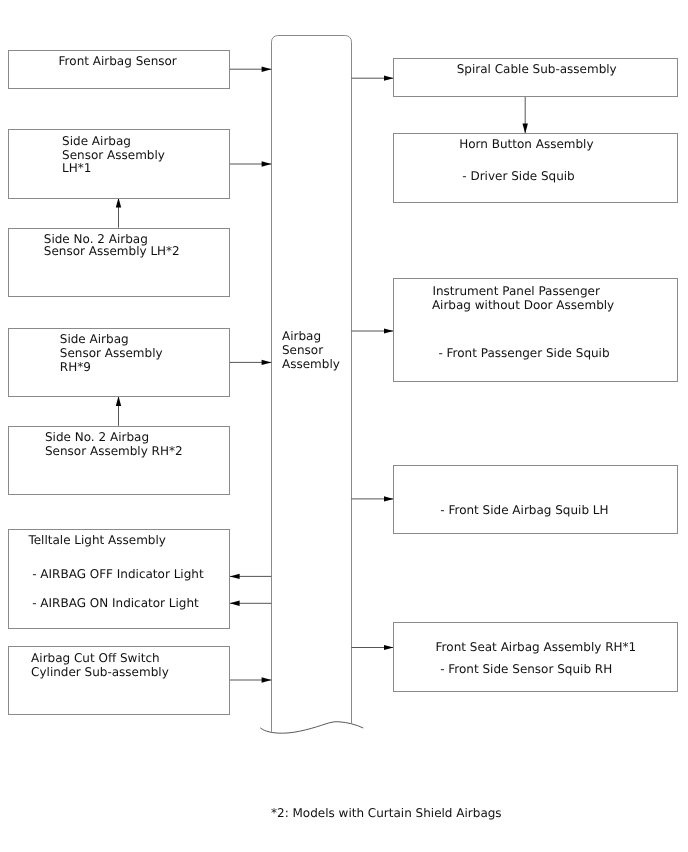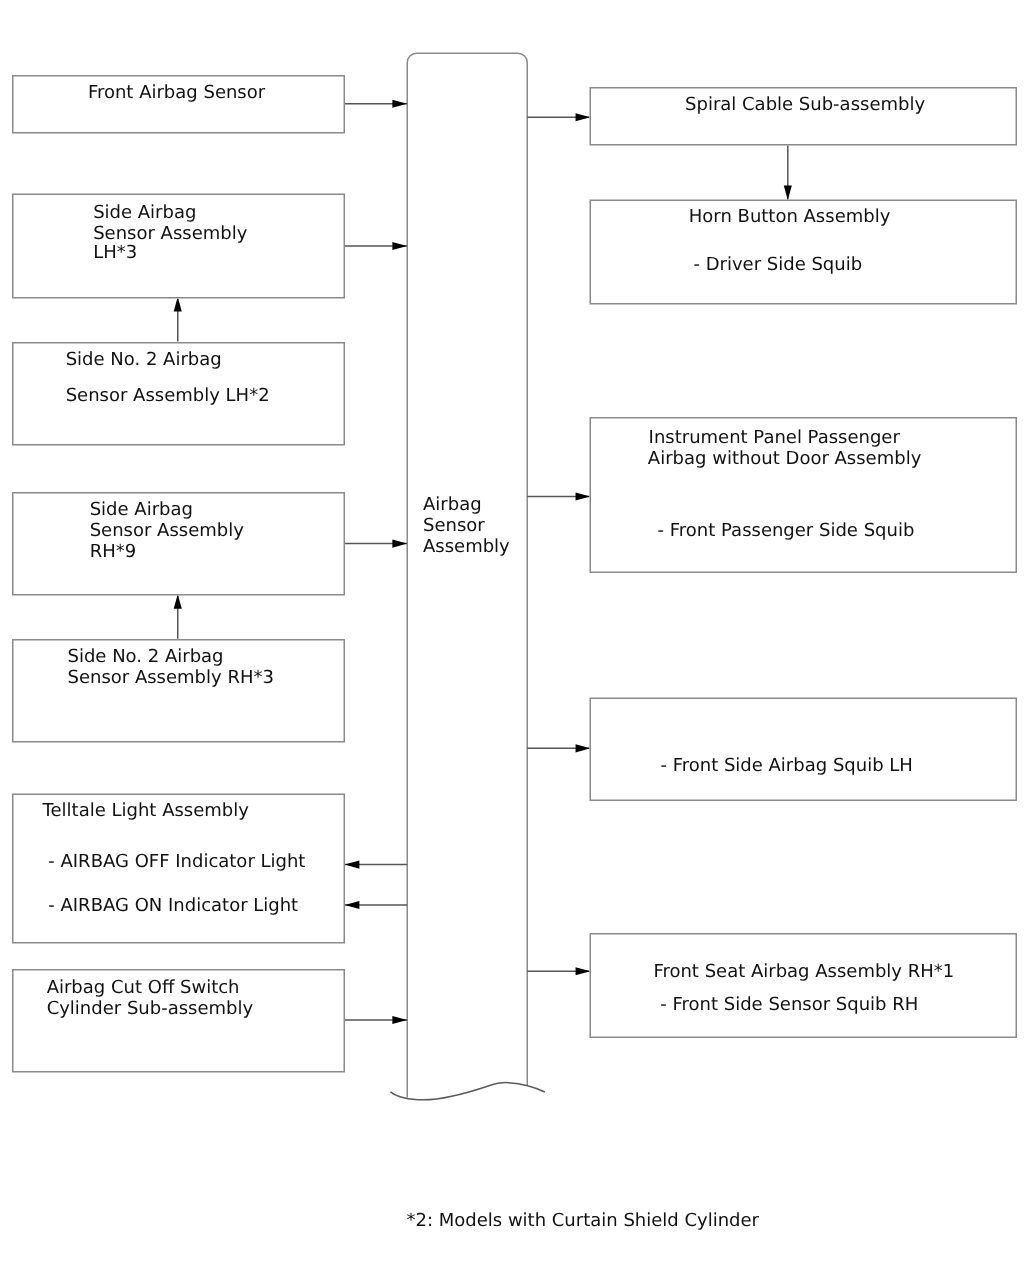--- a/index.html
+++ b/index.html
@@ -64,31 +64,31 @@
   <div class="box" style="left:393.0px;top:58.0px;width:285.0px;height:39.0px"></div>
   <div class="box" style="left:393.0px;top:133.0px;width:285.0px;height:70.0px"></div>
   <div class="box" style="left:393.0px;top:278.0px;width:285.0px;height:104.0px"></div>
   <div class="box" style="left:393.0px;top:465.0px;width:285.0px;height:69.0px"></div>
   <div class="box" style="left:393.0px;top:622.0px;width:285.0px;height:70.0px"></div>
 
   <span class="tline" style="left:58.60px;top:55.0px">Front Airbag Sensor</span>
 
   <span class="tline" style="left:62.1px;top:134.9px">Side Airbag</span>
   <span class="tline" style="left:62.1px;top:148.6px">Sensor Assembly</span>
-  <span class="tline" style="left:62.1px;top:162.2px">LH*3</span>
+  <span class="tline" style="left:62.1px;top:162.2px">LH*1</span>
 
   <span class="tline" style="left:43.80px;top:232.8px">Side No. 2 Airbag</span>
-  <span class="tline" style="left:43.80px;top:257px">Sensor Assembly LH*2</span>
+  <span class="tline" style="left:43.80px;top:245px">Sensor Assembly LH*2</span>
 
   <span class="tline" style="left:59.8px;top:332.5px">Side Airbag</span>
   <span class="tline" style="left:59.8px;top:346.5px">Sensor Assembly</span>
   <span class="tline" style="left:59.8px;top:360.5px">RH*9</span>
 
   <span class="tline" style="left:45.0px;top:430.9px">Side No. 2 Airbag</span>
-  <span class="tline" style="left:45.0px;top:444.9px">Sensor Assembly RH*3</span>
+  <span class="tline" style="left:45.0px;top:444.9px">Sensor Assembly RH*2</span>
 
   <span class="tline" style="left:28.4px;top:533.8px">Telltale Light Assembly</span>
   <span class="tline" style="left:32.2px;top:568.2px">- AIRBAG OFF Indicator Light</span>
   <span class="tline" style="left:32.2px;top:596.9px">- AIRBAG ON Indicator Light</span>
 
   <span class="tline" style="left:31.10px;top:652.2px">Airbag Cut Off Switch</span>
   <span class="tline" style="left:31.10px;top:666.1px">Cylinder Sub-assembly</span>
 
   <span class="tline" style="left:282.00px;top:329.8px">Airbag</span>
   <span class="tline" style="left:282.00px;top:343.8px">Sensor</span>
@@ -101,15 +101,15 @@
 
   <span class="tline" style="left:432.40px;top:285.2px">Instrument Panel Passenger</span>
   <span class="tline" style="left:431.9px;top:298.9px">Airbag without Door Assembly</span>
   <span class="tline" style="left:438.40px;top:346.8px">- Front Passenger Side Squib</span>
 
   <span class="tline" style="left:440.3px;top:504.3px">- Front Side Airbag Squib LH</span>
 
   <span class="tline" style="left:435.6px;top:641px">Front Seat Airbag Assembly RH*1</span>
   <span class="tline" style="left:440.2px;top:663.4px">- Front Side Sensor Squib RH</span>
 
-  <span class="tline" style="left:271.00px;top:807.3px">*2: Models with Curtain Shield Cylinder</span>
+  <span class="tline" style="left:271.00px;top:807.3px">*2: Models with Curtain Shield Airbags</span>
 
 </div>
 
 </body></html>

